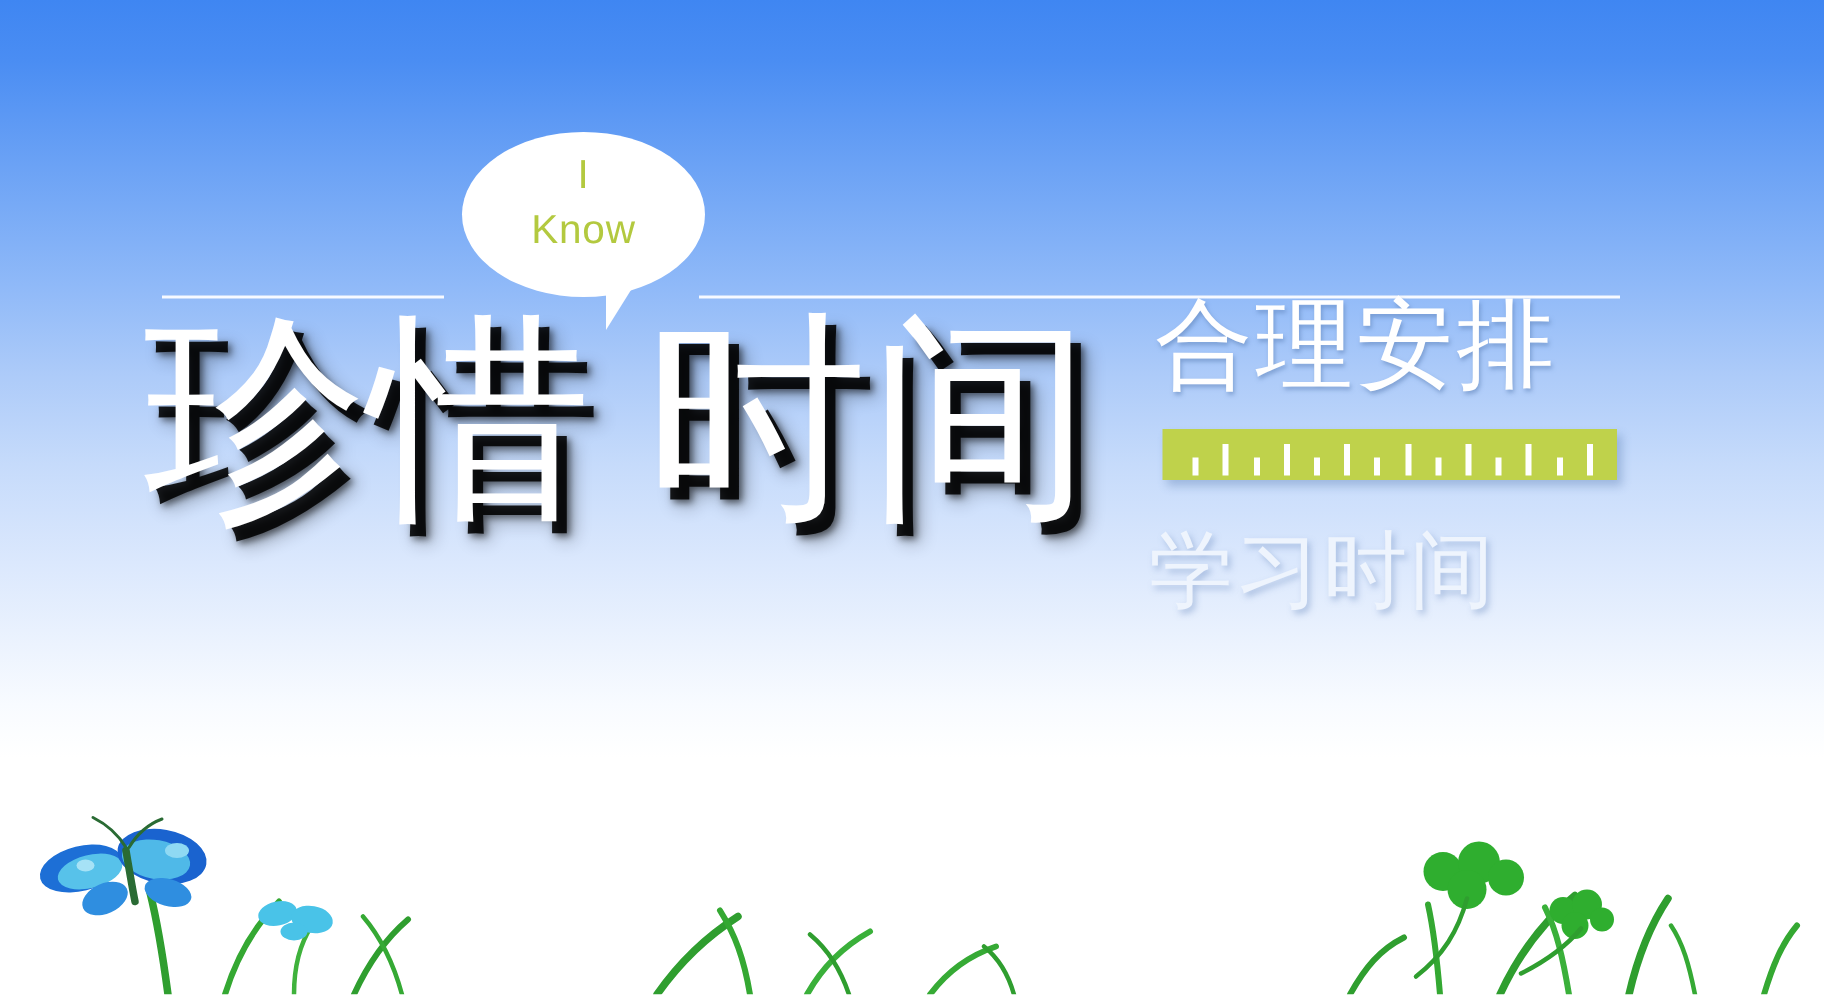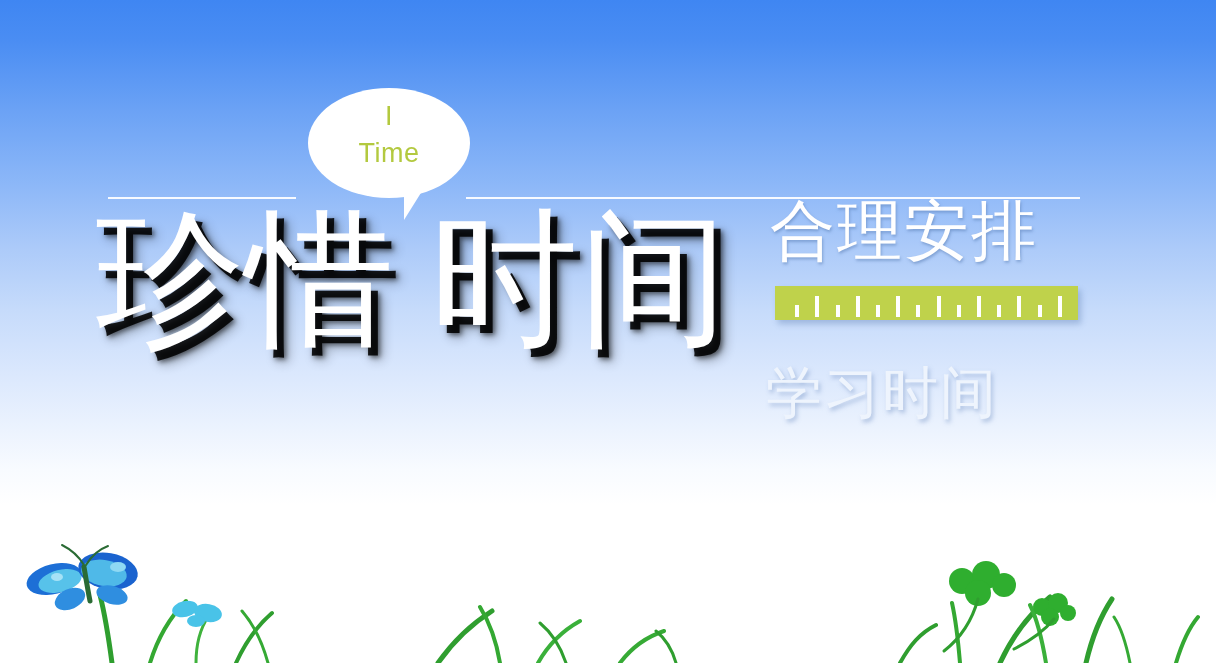--- a/index.html
+++ b/index.html
@@ -80,41 +80,40 @@
   }
   .ruler .tick{
     position:absolute;bottom:3px;width:4px;background:#ffffff;
   }
   .right-line2{
     position:absolute;left:766px;top:348px;
     font-family:"DejaVu Sans","Liberation Sans",sans-serif;
     font-size:56px;font-weight:400;line-height:66px;
     color:#eef4fd;letter-spacing:2px;white-space:nowrap;
     text-shadow:2px 3px 4px rgba(120,150,200,0.5);
-    margin-top:12px;
   }
 
   
   .nature{position:absolute;left:0;bottom:0;width:1216px;height:130px;}
   .nature svg{display:block;width:1216px;height:130px;}
 </style>
 </head>
 <body>
 
 <div class="slide">
 
   <div class="divider left"></div>
   <div class="divider right"></div>
 
   <div class="bubble-wrap">
     <div class="bubble-tail"></div>
     <div class="bubble"></div>
     <div class="bubble-text">
       <span>I</span>
-      <span>Time</span>
+      <span>Know</span>
     </div>
   </div>
 
   <div class="main-title"><span>珍惜</span><span class="gap"></span><span>时间</span></div>
 
 
   <div class="right-line1">合理安排</div>
 
   <div class="ruler" id="ruler">
       <div class="tick" style="left: 20px; height: 12px; background: rgb(255, 255, 255);"></div>

